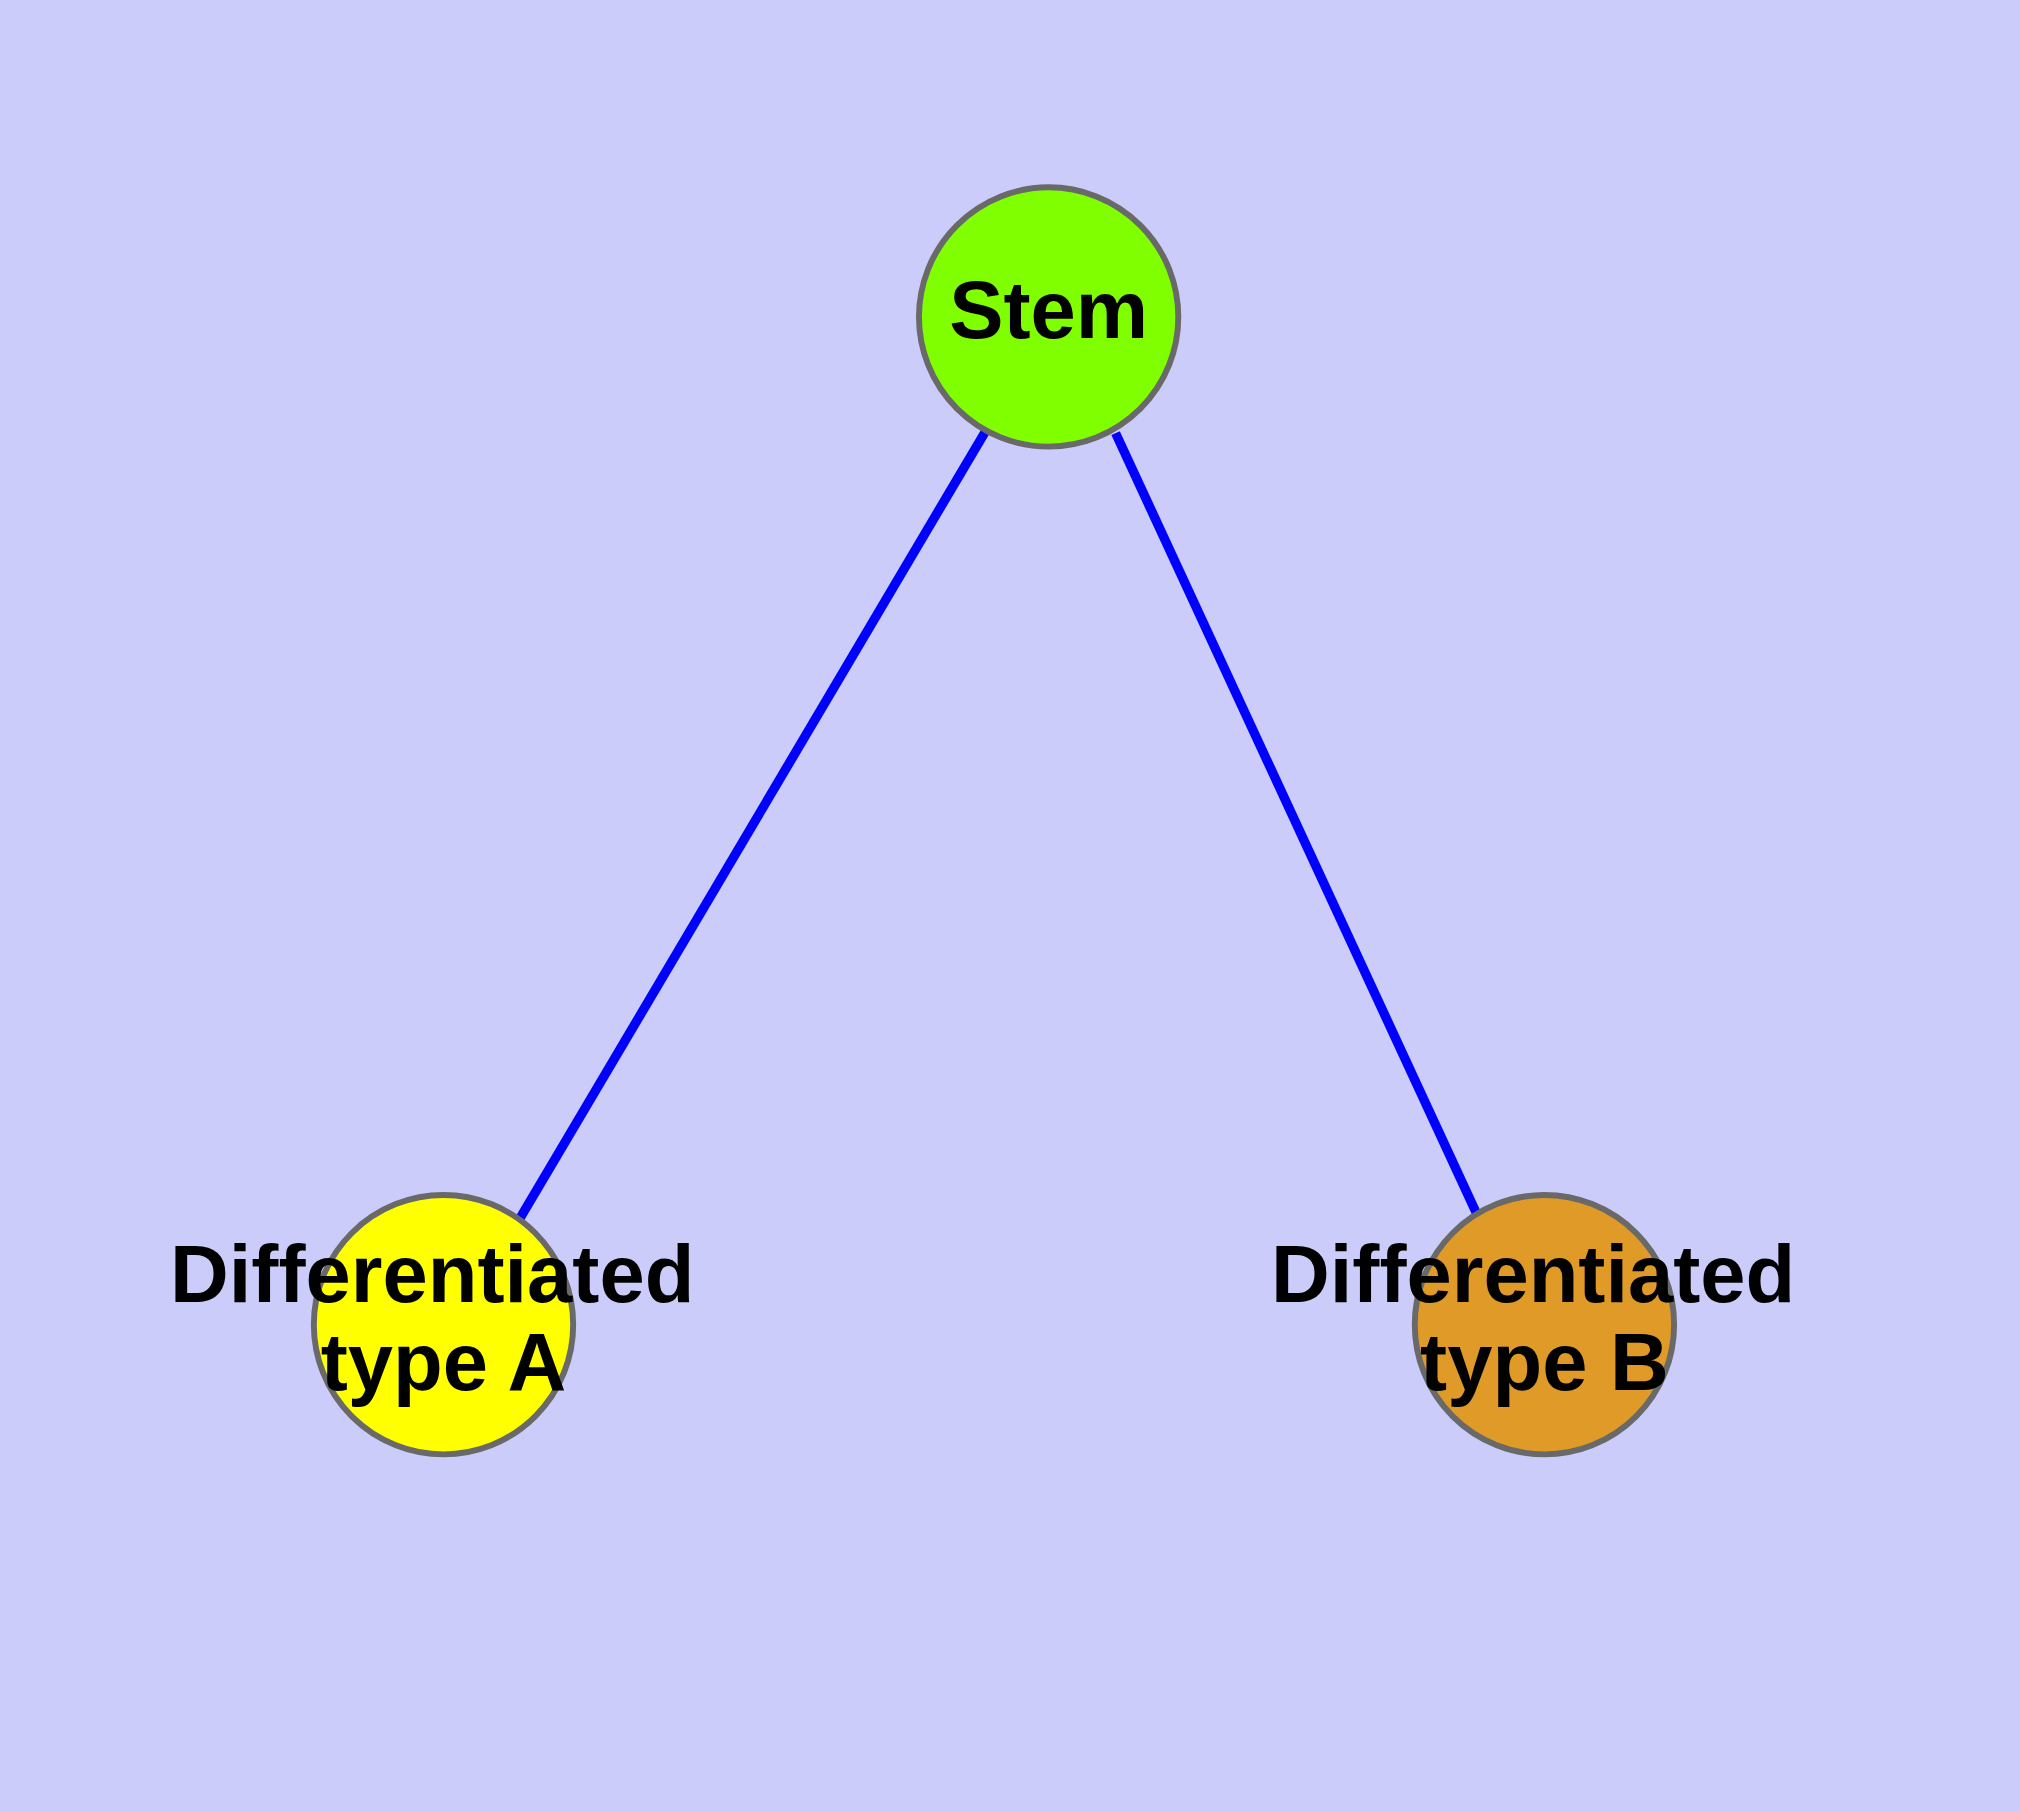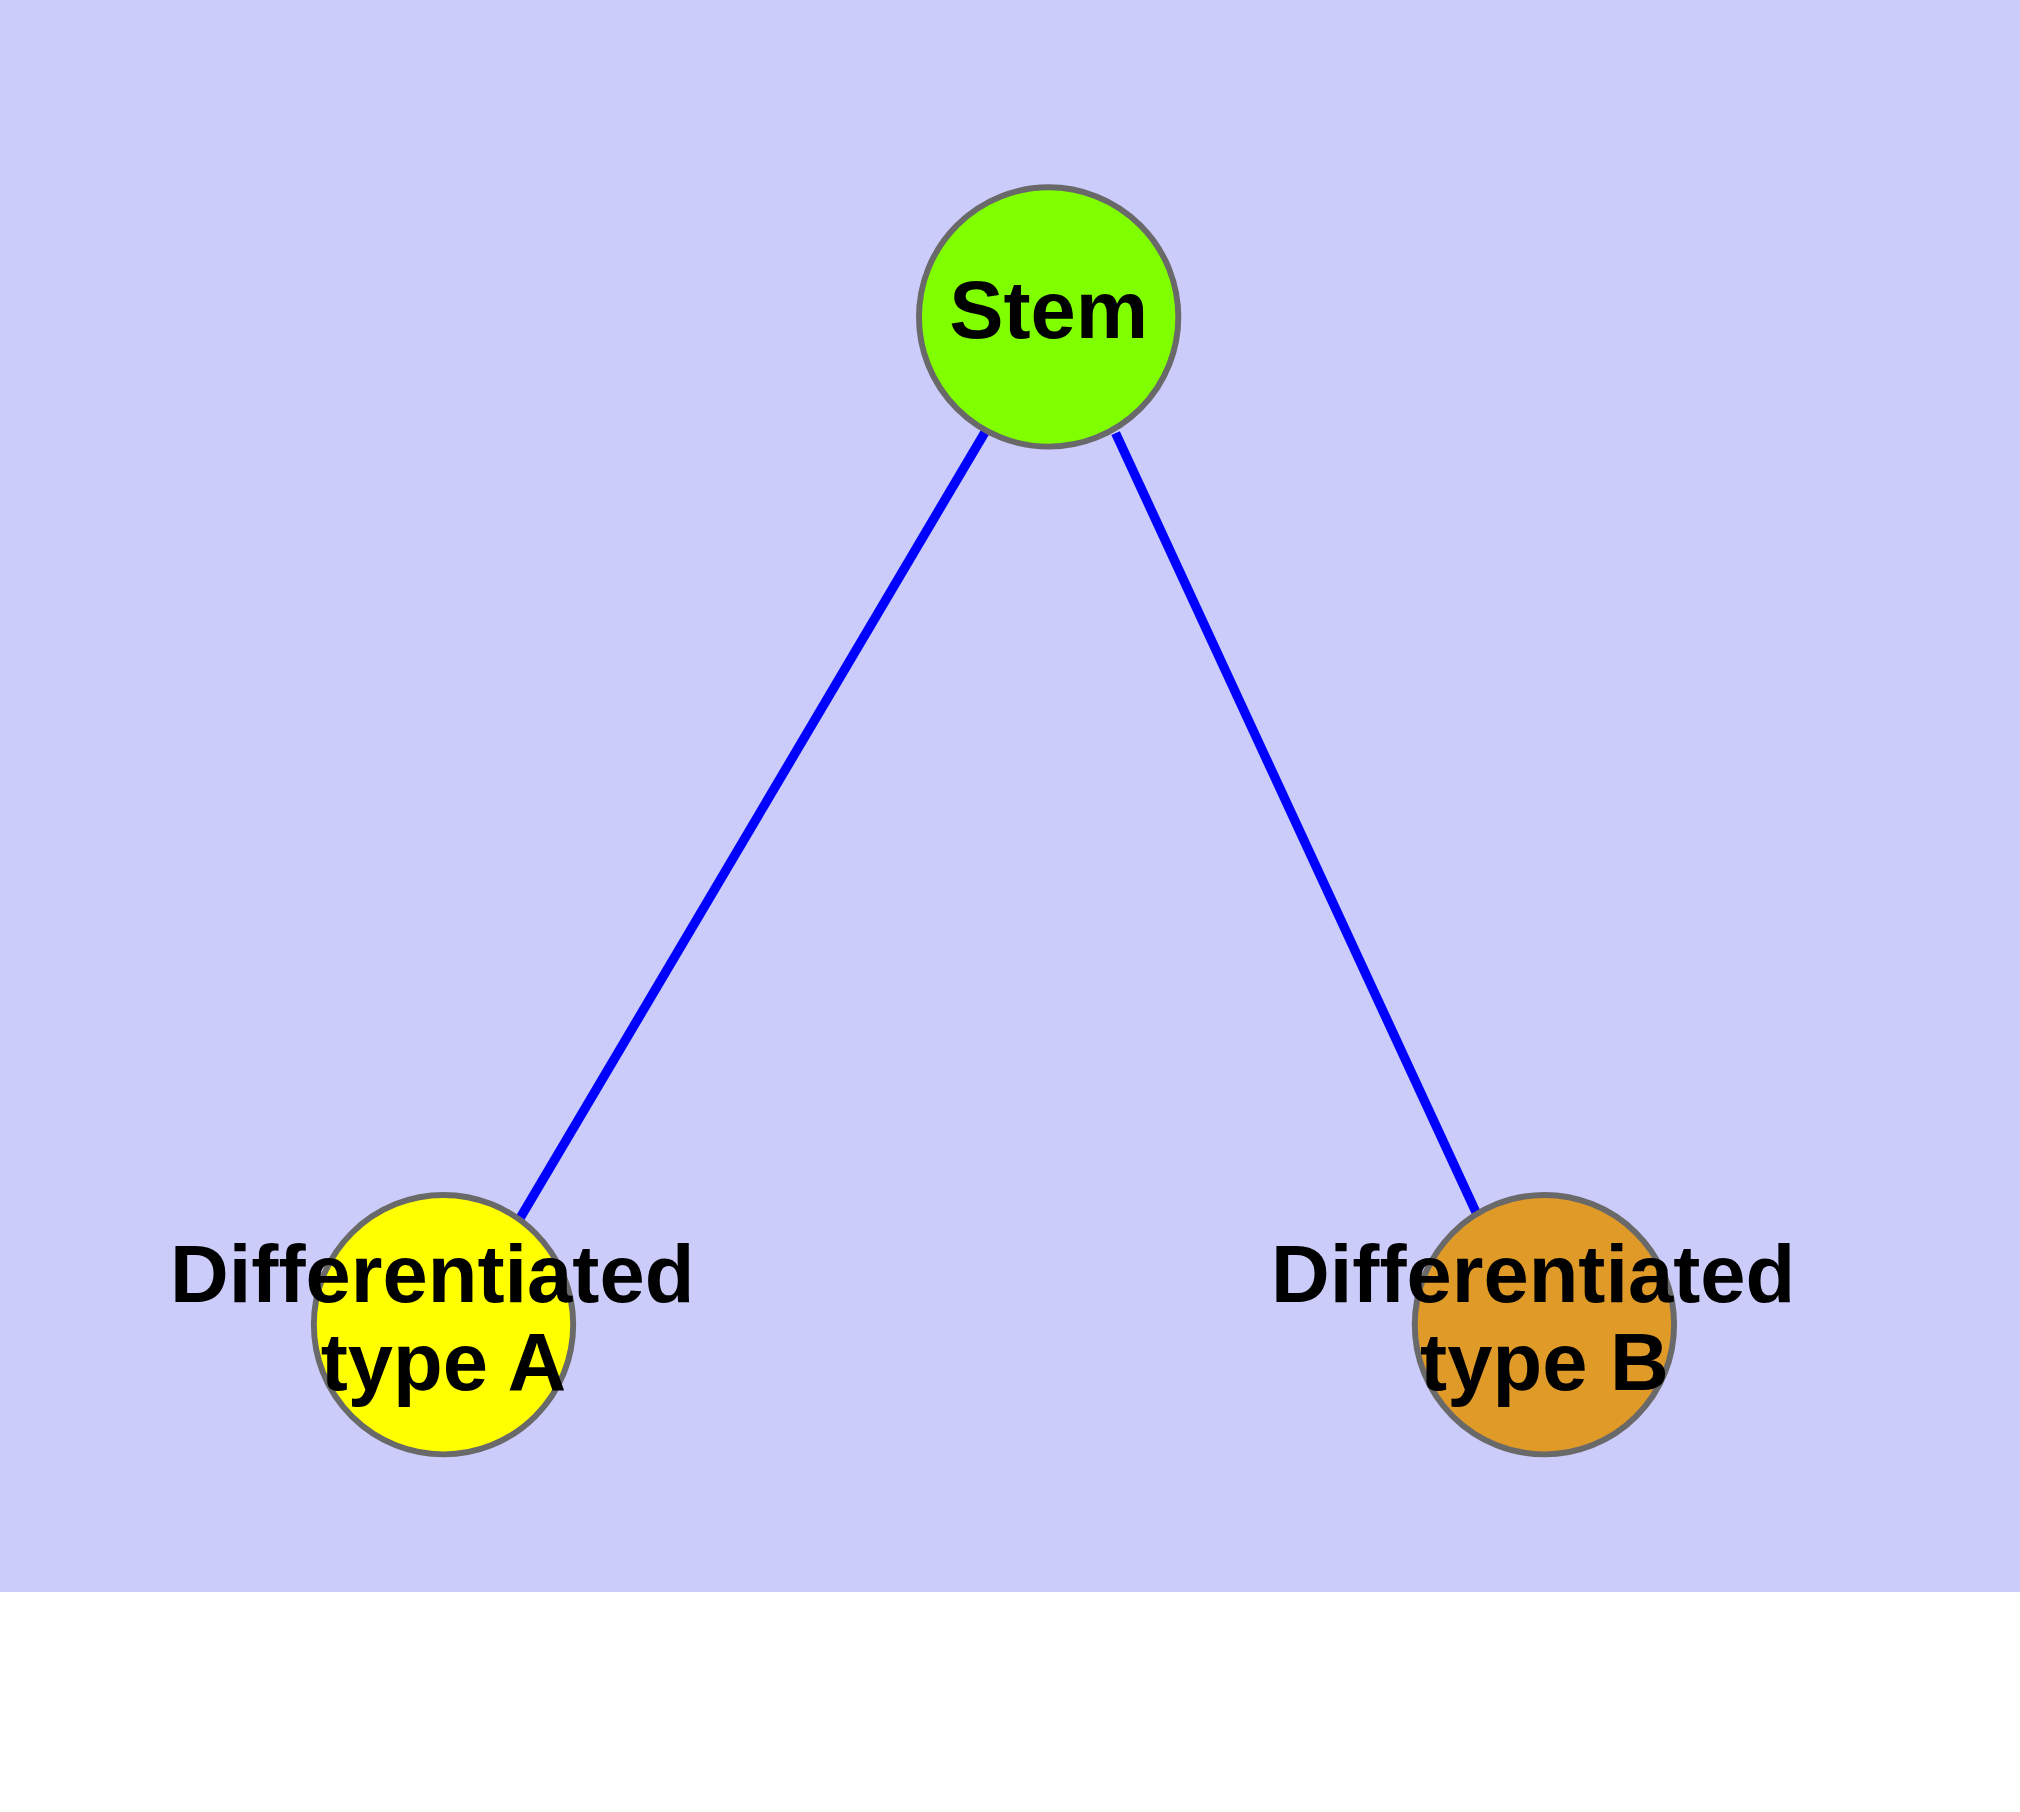--- a/index.html
+++ b/index.html
@@ -4,21 +4,21 @@
 <title>Cell Differentiation Graph</title>
 <style>
   html, body {
     margin: 0;
     padding: 0;
     background: #ffffff;
   }
   #canvas {
     position: relative;
     width: 2021px;
-    height: 1592px;
+    height: 1812px;
     background: #ccccfb;
     overflow: hidden;
     font-family: "Liberation Sans", sans-serif;
   }
   #graph-svg {
     position: absolute;
     left: 0;
     top: 0;
     width: 2021px;
     height: 1812px;

